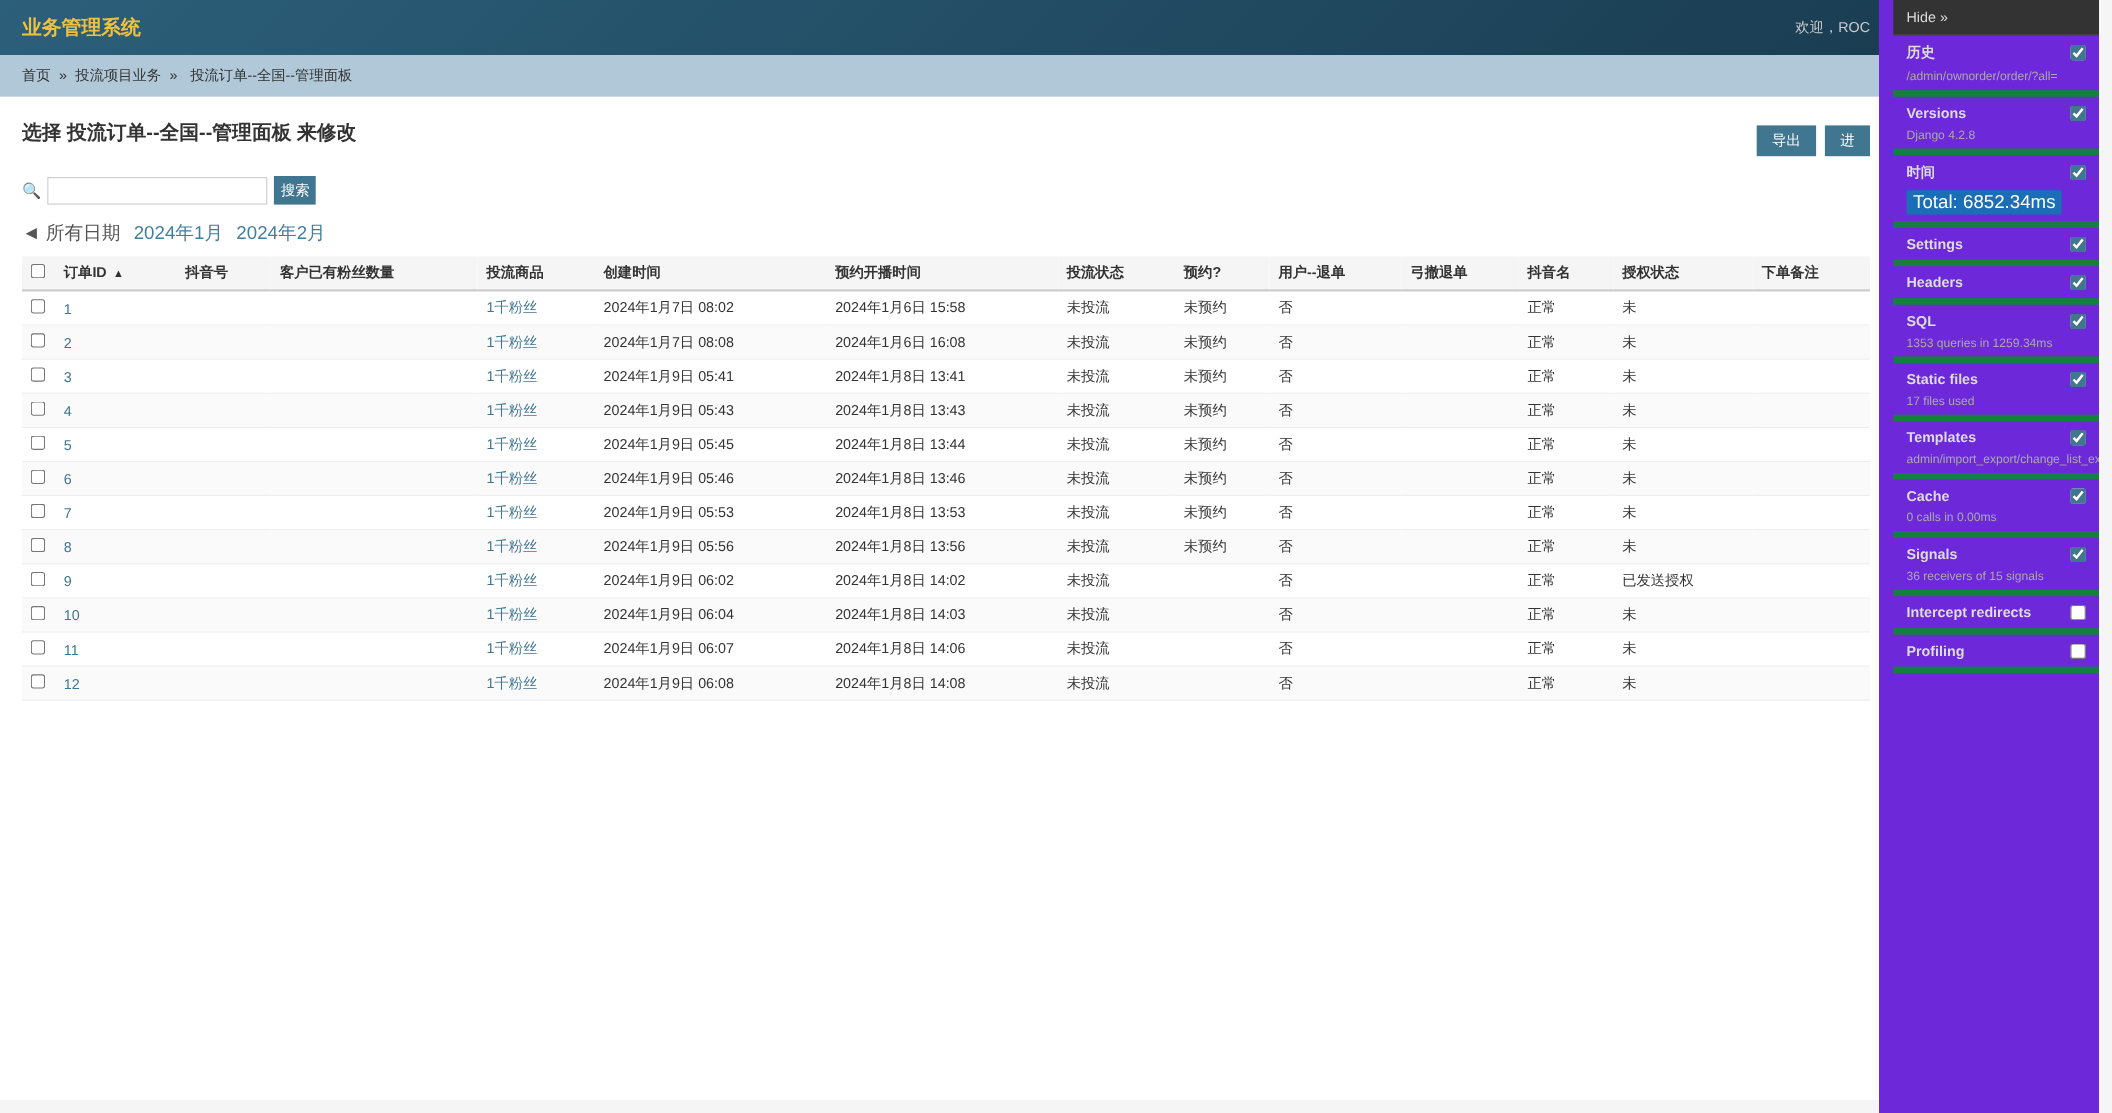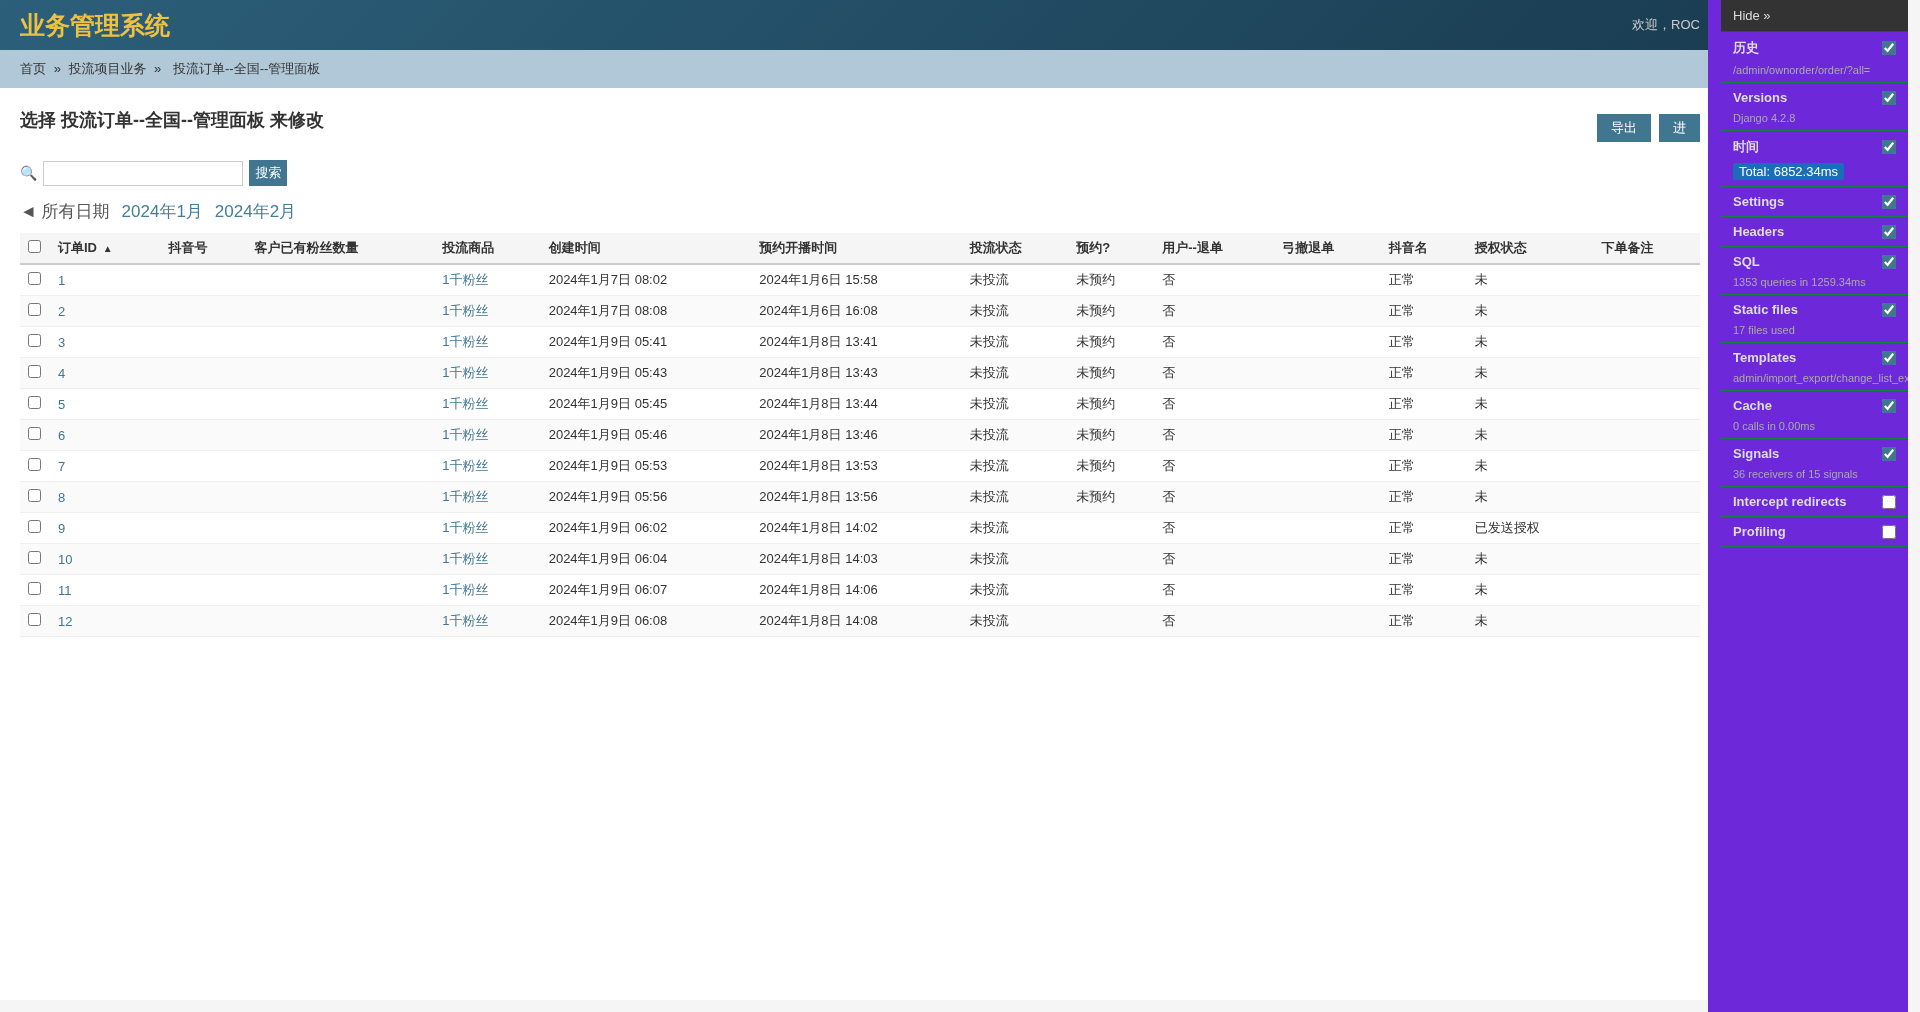--- a/index.html
+++ b/index.html
@@ -8,21 +8,21 @@
     
     .header {
       background: linear-gradient(135deg, #2c5f7a 0%, #1a3d52 100%);
       color: #f0c040;
       padding: 0 20px;
       height: 50px;
       display: flex;
       align-items: center;
       justify-content: space-between;
     }
-    .header-title { font-size: 25px; font-weight: bold; color: #f0c040; }
+    .header-title { font-size: 18px; font-weight: bold; color: #f0c040; }
     .header-user { color: #ccc; font-size: 13px; }
 
     
     .breadcrumb {
       background: #b0c8d8;
       padding: 10px 20px;
       font-size: 13px;
       color: #333;
     }
     .breadcrumb a { color: #333; text-decoration: none; }
@@ -155,21 +155,21 @@
     .djdt-hide-btn {
       display: block;
       padding: 8px 12px;
       color: #ddd;
       font-size: 13px;
       border-bottom: 1px solid #444;
       cursor: pointer;
       background: #333;
     }
     .djdt-section {
-      border-bottom: 1px solid #15803d;
+      border-bottom: 6px solid #15803d;
       padding: 0;
     }
     .djdt-section-header {
       display: flex;
       align-items: center;
       justify-content: space-between;
       padding: 7px 12px;
       cursor: pointer;
     }
     .djdt-section-title { font-size: 13px; font-weight: bold; color: #ddd; }
@@ -177,21 +177,21 @@
     .djdt-checkbox {
       width: 14px;
       height: 14px;
       accent-color: #417690;
     }
     .djdt-timing-highlight {
       background: #1a6eb5;
       color: #fff;
       padding: 1px 6px;
       border-radius: 2px;
-      font-size: 13px;
+      font-size: 17px;
       display: inline-block;
       margin: 0 12px 6px 12px;
     }
 
     .main-wrapper {
       margin-right: 200px;
       position: relative;
     }
 
     .sort-arrow { font-size: 10px; margin-left: 2px; }

